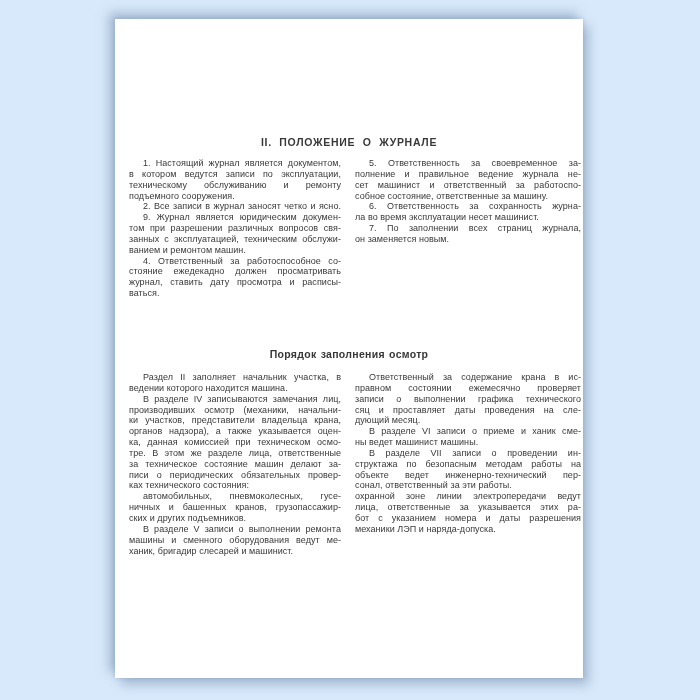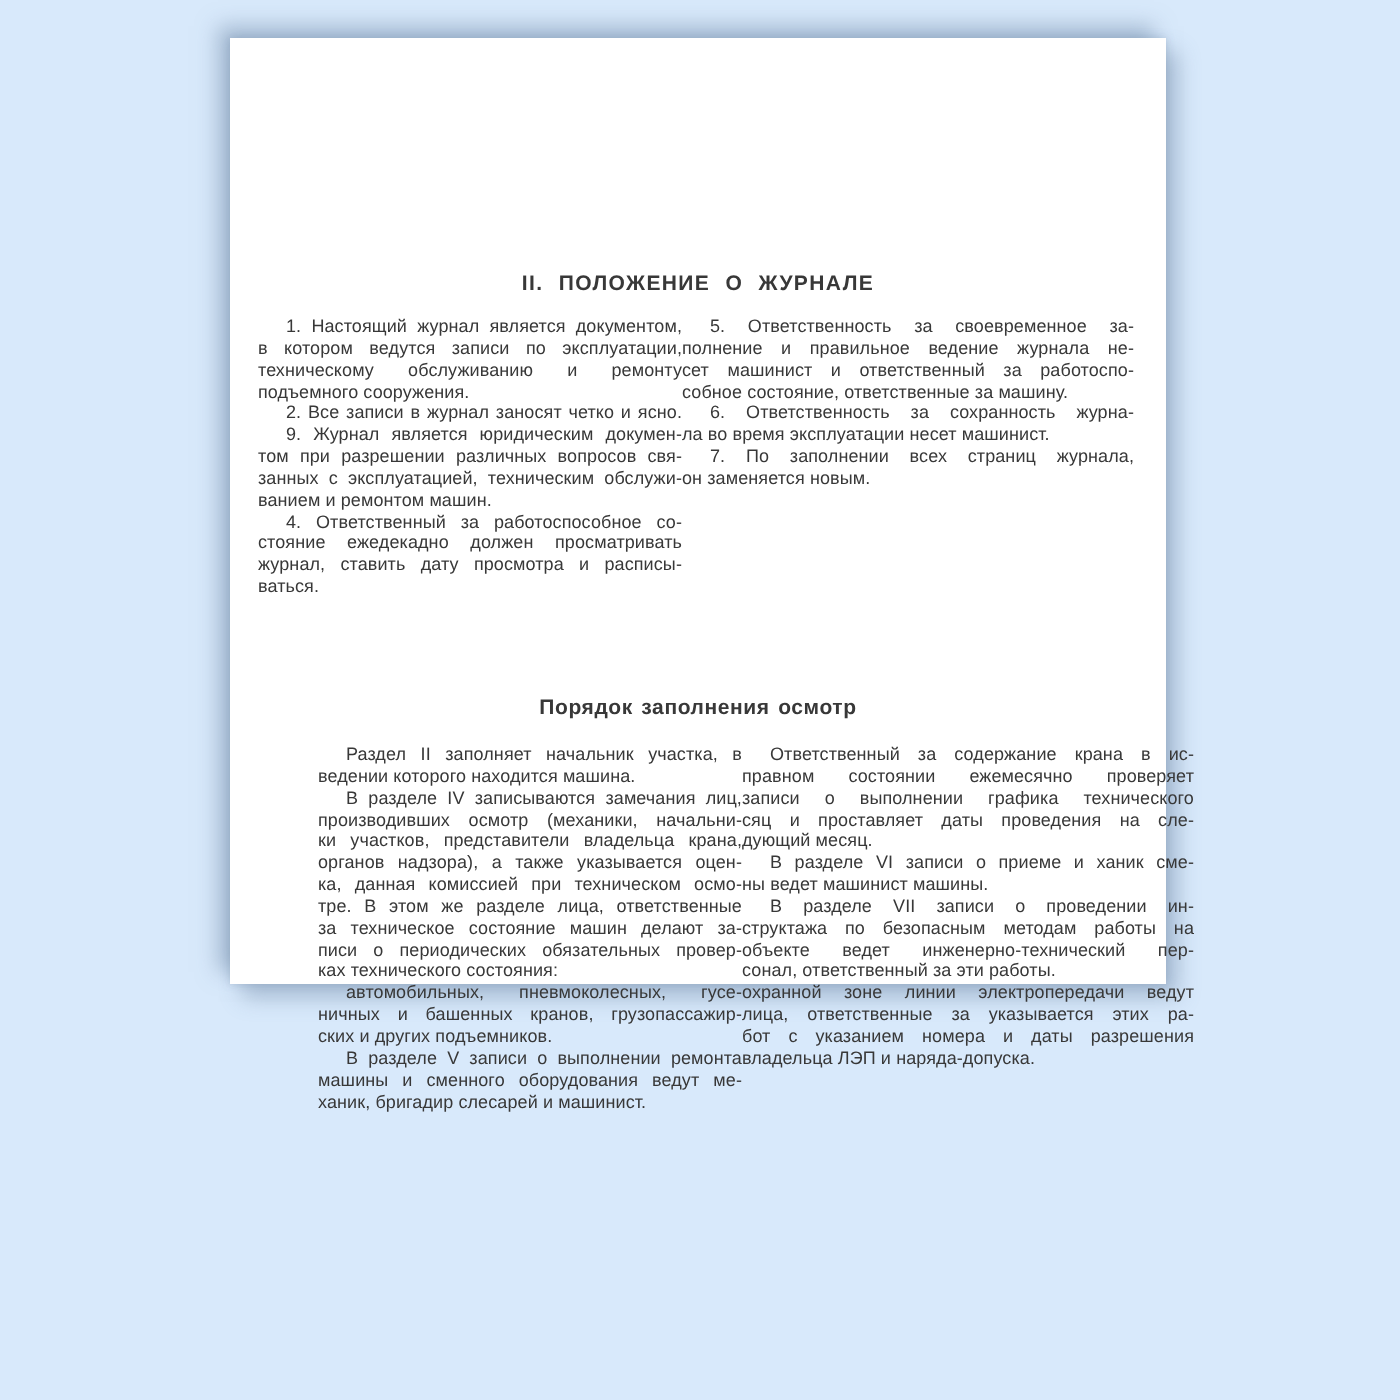--- a/index.html
+++ b/index.html
@@ -10,21 +10,21 @@
   *{margin:0;padding:0;box-sizing:border-box;}
   html,body{width:700px;height:700px;overflow:hidden;}
   body{
     background:var(--bg);
     font-family:"Liberation Sans","DejaVu Sans",sans-serif;
     position:relative;
   }
   .paper{
     position:absolute;
     left:115px; top:19px;
-    width:468px; height:473px;
+    width:468px; height:659px;
     background:var(--paper);
     box-shadow:
       -6px -6px 10px rgba(112,138,168,0.50),
        6px  7px 10px rgba(112,138,168,0.45),
        0 0 4px rgba(120,145,175,0.35);
   }
   .doc-title{
     position:absolute; left:0; right:0;
     text-align:center;
     color:var(--ink);
@@ -39,23 +39,24 @@
   .title-2{
     top:329px;
     font-size:10.5px;
     letter-spacing:0.3px;
     word-spacing:1px;
   }
   .cols{
     position:absolute;
     left:14px;
     display:flex;
+    gap:14px;
   }
   .cols-1{ top:139px; }
-  .cols-2{ top:353px;margin-left:30px; }
+  .cols-2{ top:353px; }
   .col{ color:var(--ink); }
   .col-left{ width:212px; }
   .col-right{ width:226px; }
   .line{
     font-size:9px;
     line-height:10.85px;
     height:10.85px;
     overflow:hidden;
     text-align:justify;
     text-align-last:justify;
@@ -129,17 +130,17 @@
         <div class="line end">дующий месяц.</div>
         <div class="line indent">В разделе VI записи о приеме и ханик сме-</div>
         <div class="line end">ны ведет машинист машины.</div>
         <div class="line indent">В разделе VII записи о проведении ин-</div>
         <div class="line">структажа по безопасным методам работы на</div>
         <div class="line">объекте ведет инженерно-технический пер-</div>
         <div class="line end">сонал, ответственный за эти работы.</div>
         <div class="line">охранной зоне линии электропередачи ведут</div>
         <div class="line">лица, ответственные за указывается этих ра-</div>
         <div class="line">бот с указанием номера и даты разрешения</div>
-        <div class="line end">владельца ЛЭП и наряда-допуска.</div>
+        <div class="line end">механики ЛЭП и наряда-допуска.</div>
       </div>
   </div>
 
 </div>
 
 </body></html>

